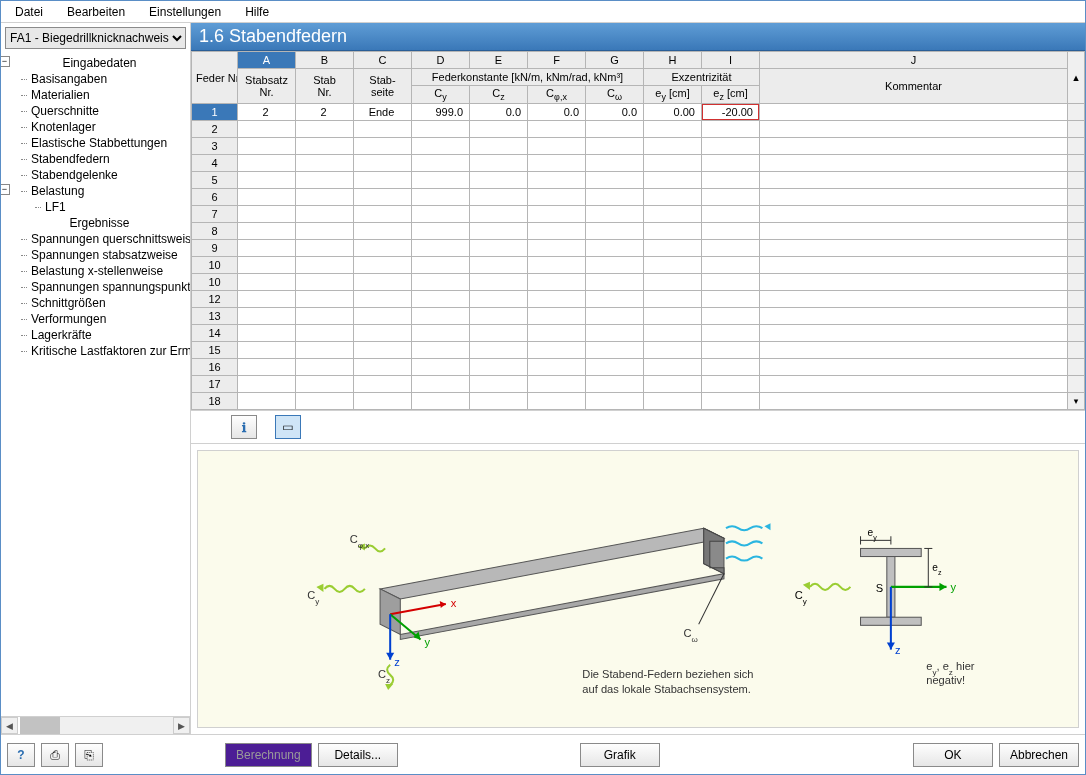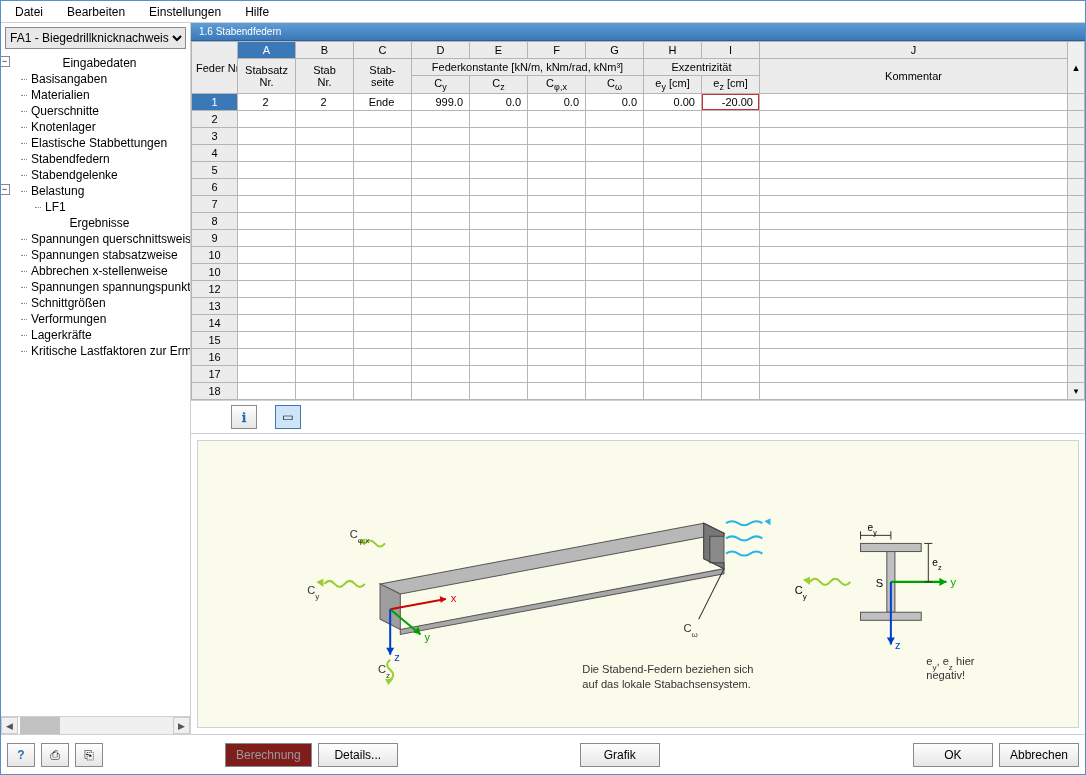--- a/index.html
+++ b/index.html
@@ -124,21 +124,21 @@
   .right-pane {
     flex: 1;
     display: flex;
     flex-direction: column;
     min-width: 0;
   }
   .panel-title {
     background: linear-gradient(#5f9dd6, #3a78b8);
     color: #fff;
     padding: 3px 8px;
-    font-size: 10px;
+    font-size: 18px;
     border-bottom: 1px solid #2a5e96;
   }
   .grid-wrap {
     flex: 0 0 auto;
     border-bottom: 1px solid #d0d0d0;
     overflow: hidden;
     position: relative;
   }
   table.grid {
     border-collapse: collapse;
@@ -227,21 +227,21 @@
     height: 24px;
     min-width: 80px;
     padding: 0 10px;
     border: 1px solid #8a8a8a;
     background: linear-gradient(#fefefe,#e6e6e6);
     font-size: 12px;
     display:flex;align-items:center;justify-content:center;
   }
   .btn:disabled, .btn.disabled {
     color: #9a9a9a;
-    background: #7f1d1d;
+    background: #4c1d95;
   }
   .btn.icon-only { min-width: 28px; padding:0; }
   .spacer { flex: 1; }
   sub { font-size: 9px; }
 </style>
 </head>
 <body>
 
 <div class="window">
 
@@ -266,21 +266,21 @@
         <div class="tree-node child">Querschnitte</div>
         <div class="tree-node child">Knotenlager</div>
         <div class="tree-node child">Elastische Stabbettungen</div>
         <div class="tree-node child">Stabendfedern</div>
         <div class="tree-node child">Stabendgelenke</div>
         <div class="tree-node child expandable">Belastung</div>
         <div class="tree-node grandchild">LF1</div>
         <div class="tree-node root">Ergebnisse</div>
         <div class="tree-node child">Spannungen querschnittsweise</div>
         <div class="tree-node child">Spannungen stabsatzweise</div>
-        <div class="tree-node child">Abbrechen x-stellenweise</div>
+        <div class="tree-node child">Belastung x-stellenweise</div>
         <div class="tree-node child">Spannungen spannungspunktw</div>
         <div class="tree-node child">Schnittgrößen</div>
         <div class="tree-node child">Verformungen</div>
         <div class="tree-node child">Lagerkräfte</div>
         <div class="tree-node child">Kritische Lastfaktoren zur Ermit</div>
       </div>
       <div class="left-scroll">
         <div class="arrow">◀</div>
         <div class="thumb"></div>
         <div class="track"></div>

